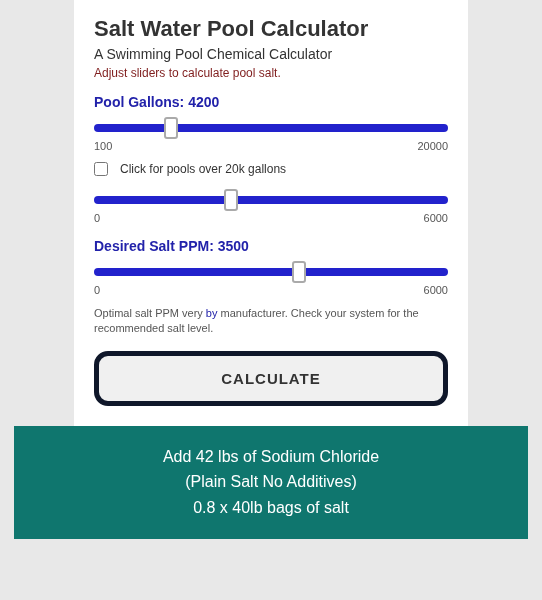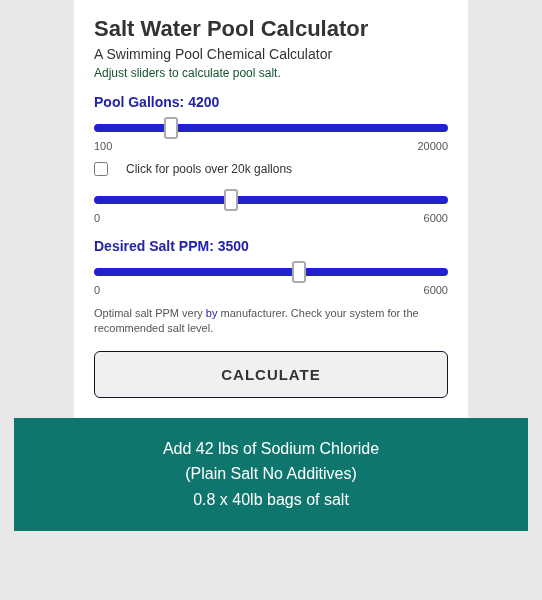--- a/index.html
+++ b/index.html
@@ -33,21 +33,21 @@
     }
 
     .page-subtitle {
       font-size: 14px;
       color: #333;
       margin-bottom: 4px;
     }
 
     .page-instruction {
       font-size: 12px;
-      color: #14532d;
+      color: #7f1d1d;
       margin-bottom: 14px;
     }
 
     .field-label {
       font-size: 14px;
       font-weight: bold;
       color: #2222aa;
       margin-bottom: 8px;
     }
 
@@ -96,21 +96,21 @@
       justify-content: space-between;
       font-size: 11px;
       color: #555;
       margin-top: 2px;
       margin-bottom: 10px;
     }
 
     .checkbox-row {
       display: flex;
       align-items: center;
-      gap: 18px;
+      gap: 12px;
       margin-bottom: 14px;
     }
 
     .checkbox-row input[type="checkbox"] {
       width: 14px;
       height: 14px;
       cursor: pointer;
     }
 
     .checkbox-row label {
@@ -134,22 +134,22 @@
     .hint-text span.blue {
       color: #2222aa;
       text-align: right;
     }
 
     .calculate-btn {
       display: block;
       width: 100%;
       padding: 14px 0;
       background: #f0f0f0;
-      border: 1px solid #0f172a;
-      border-radius: 6px;
+      border: 5px solid #0f172a;
+      border-radius: 14px;
       font-size: 15px;
       font-weight: bold;
       color: #333;
       letter-spacing: 1px;
       cursor: pointer;
       text-align: center;
     }
 
     .result-banner {
       background: #0f766e;

